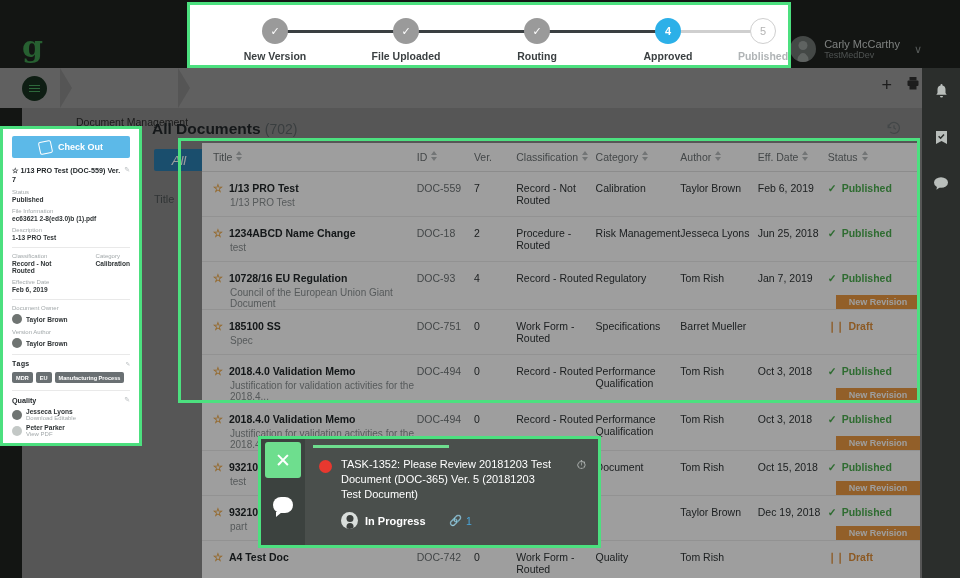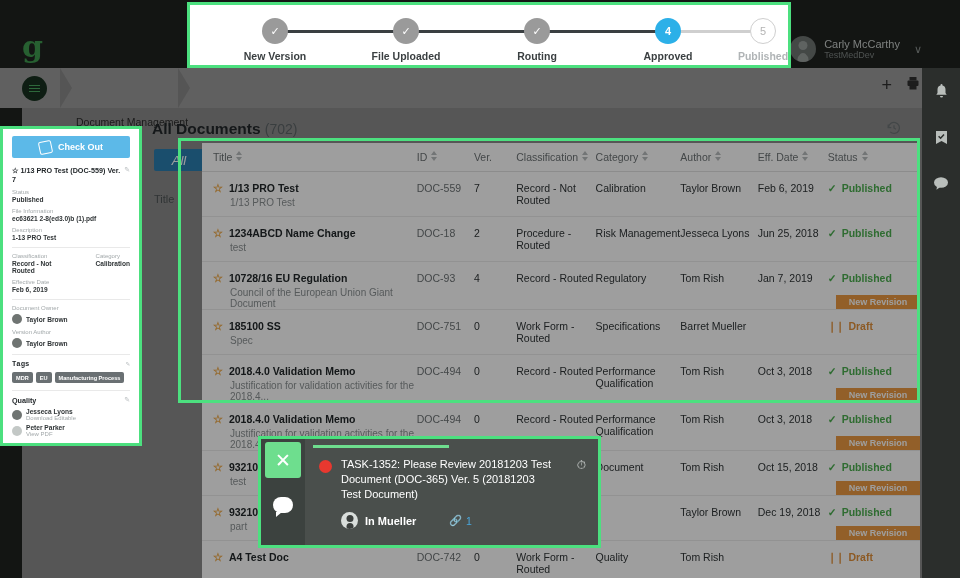--- a/index.html
+++ b/index.html
@@ -631,20 +631,20 @@
 
   <div class="hl task-hl">
     <div class="task-side"></div>
     <div class="task-x">✕</div>
     <div class="task-chat"></div>
     <div class="task-green"></div>
     <div class="task-dot"></div>
     <div class="task-txt">TASK-1352: Please Review 20181203 Test Document (DOC-365) Ver. 5 (20181203 Test Document)</div>
     <div class="task-alarm">⏱</div>
     <div class="task-ava"></div>
-    <div class="task-prog">In Mueller</div>
+    <div class="task-prog">In Progress</div>
     <div class="task-att">
       <span>🔗</span>
       <span>1</span>
     </div>
   </div>
 
 </div>
 
 </body></html>

